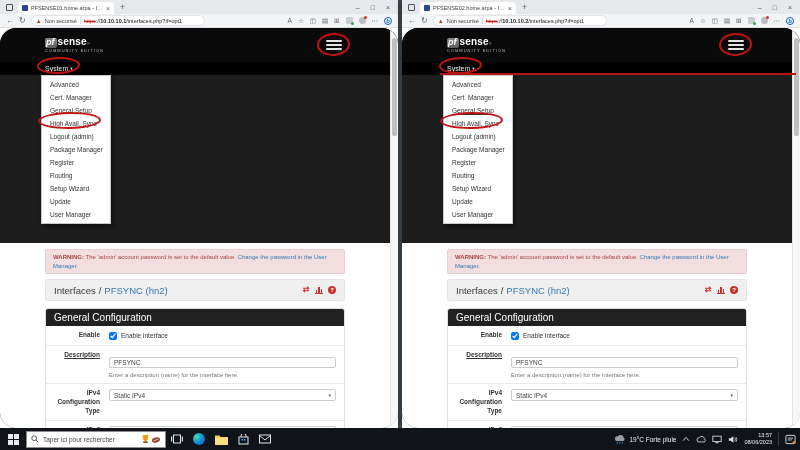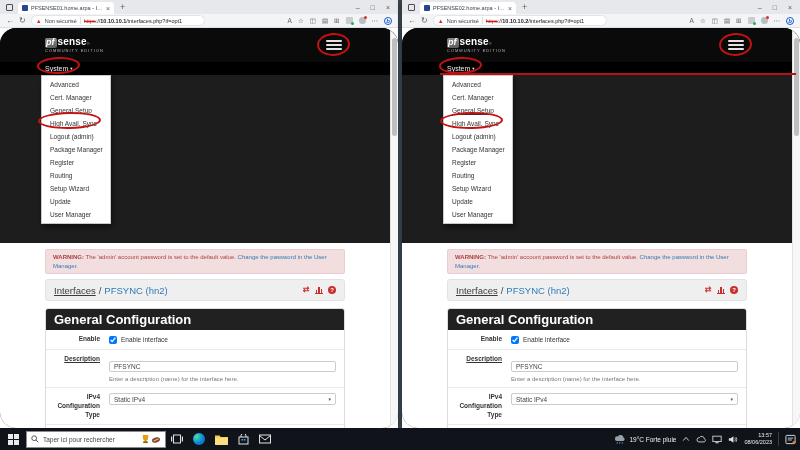--- a/index.html
+++ b/index.html
@@ -61,31 +61,31 @@
   .win-right .menu-item.hovered { text-decoration:underline; }
 
   .pf-white { position:absolute; left:0; right:0; top:215px; bottom:0; background:#fff; padding:6px 0 0 45px; }
   .content { width:300px; }
   .warning { background:#f2dede; border:1px solid #ebccd1; border-radius:2px; padding:3px 7px;
              font-size:6px; color:#a94442; line-height:1.45; margin-bottom:5px; }
   .warning .wbold { font-weight:bold; }
   .warning .wlink { color:#337ab7; }
   .breadcrumb { background:#efefef; border:1px solid #e2e2e2; border-radius:3px; height:22px; display:flex;
                 align-items:center; padding:0 8px; margin-bottom:7px; }
-  .bc-section { font-size:9.5px; color:#3b3b3b;text-decoration:underline; }
+  .bc-section { font-size:9.5px; color:#3b3b3b; }
   .bc-sep { font-size:9.5px; color:#3b3b3b; margin:0 3px; }
   .bc-link { font-size:9.5px; color:#337ab7; }
   .bc-icons { margin-left:auto; display:flex; gap:5px; align-items:center; }
   .ic-related { color:#c9302c; font-size:8px; font-weight:bold; line-height:1; }
   .ic-chart { display:flex; align-items:flex-end; gap:1px; height:7px; border-bottom:1px solid #c9302c; padding:0 1px; }
   .ic-chart i { display:block; width:1.5px; background:#c9302c; }
   .ic-help { width:8px; height:8px; border-radius:50%; background:#c9302c; color:#fff; font-size:6px; font-weight:bold;
              display:flex; align-items:center; justify-content:center; }
   .panel { border:1px solid #ddd; border-radius:3px 3px 0 0; box-shadow:0 1px 1px rgba(0,0,0,.06); overflow:hidden; }
-  .panel-head { background:#212121; color:#fff; font-size:13px; font-weight:bold; padding:3px 8px; }
+  .panel-head { background:#212121; color:#fff; font-size:10px; font-weight:normal; padding:3px 8px; }
   .frow { display:grid; grid-template-columns:46px 1fr; gap:9px; padding:5px 8px; border-top:1px solid #eaeaea; background:#fff; }
   .frow.first { border-top:none; }
   .flabel { font-size:6.5px; font-weight:bold; color:#333; text-align:right; line-height:1.35; }
   .flabel.uline { text-decoration:underline; }
   .fctl { min-width:0; }
   .cbrow { display:flex; align-items:center; gap:4px; }
   input[type=checkbox] { width:8px; height:8px; margin:0; }
   .cb-label { font-size:6.5px; color:#333; }
   .tinput { width:100%; height:11px; border:1px solid #ccc; border-radius:2px; font-size:6.5px; padding:0 4px; color:#444; }
   .fhelp { font-size:6px; color:#787878; margin-top:3px; }

